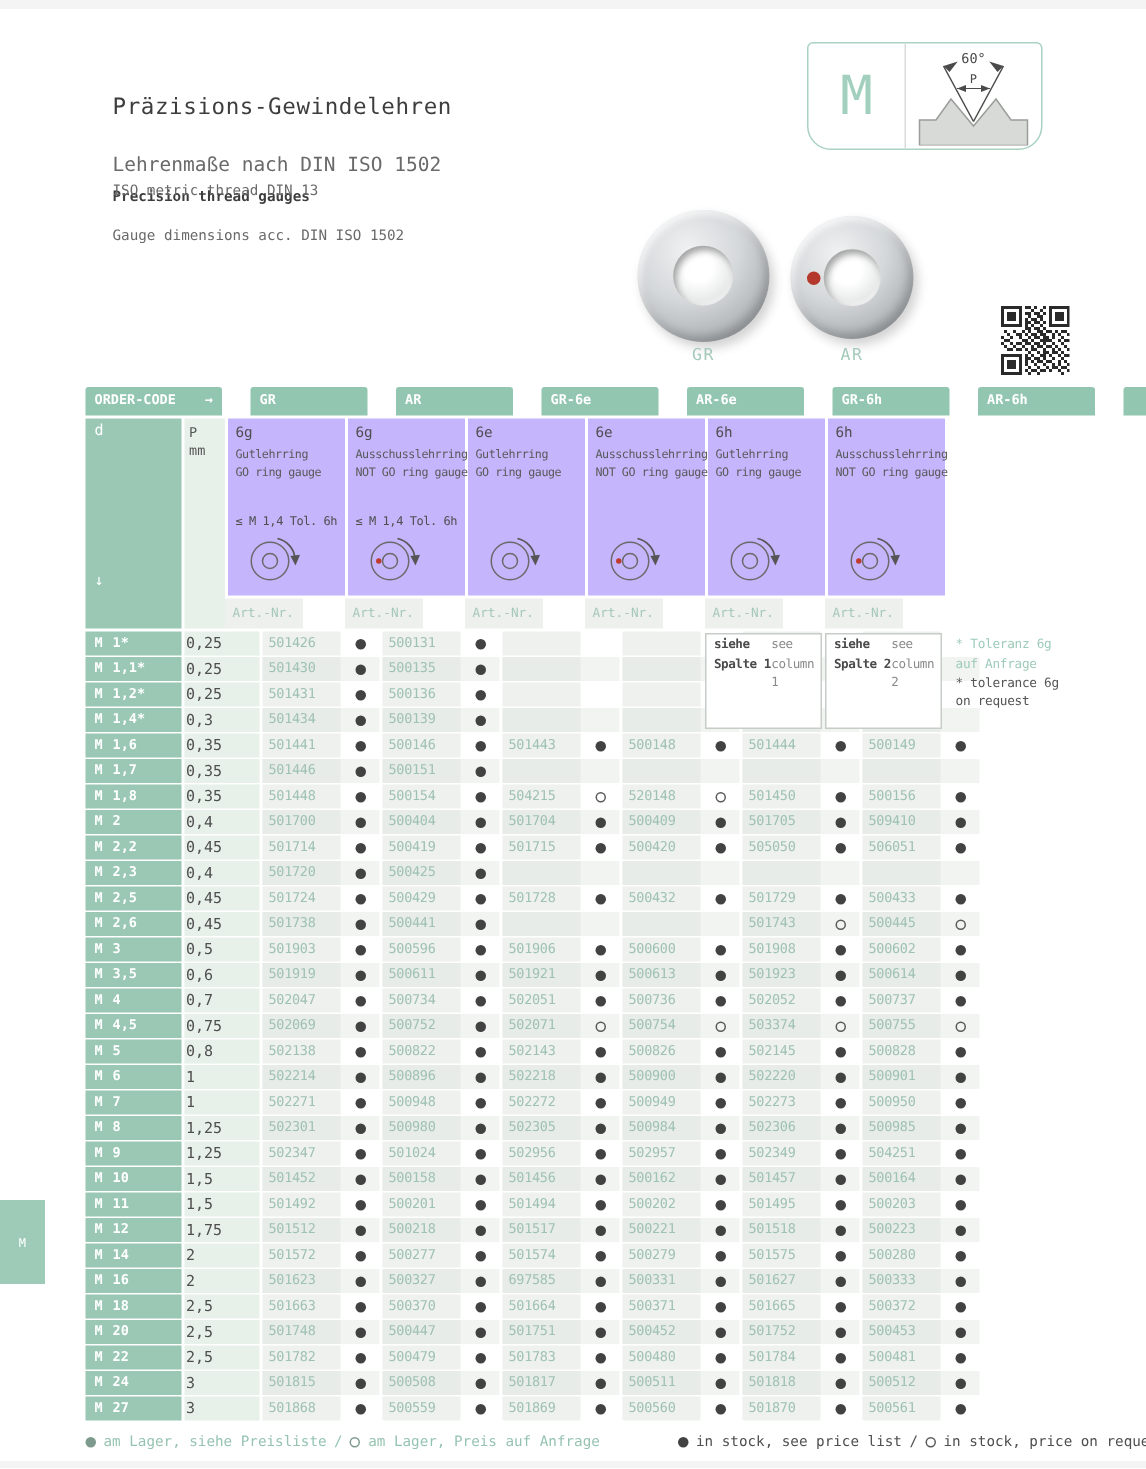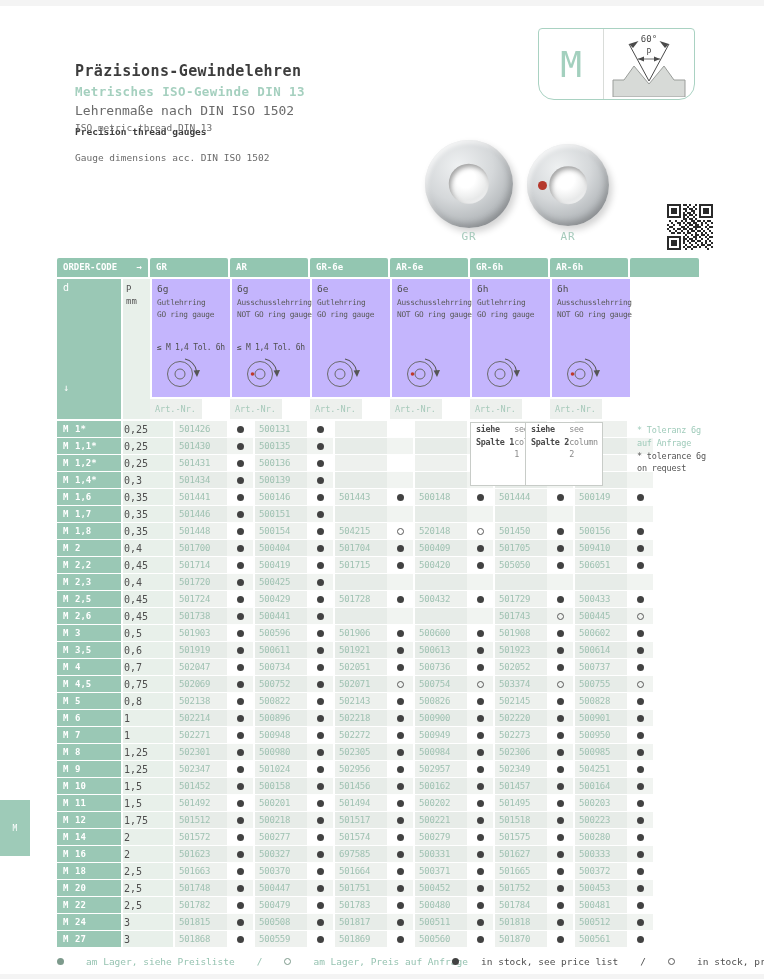--- a/index.html
+++ b/index.html
@@ -2,21 +2,21 @@
 <html><head>
 <meta charset="utf-8">
 <style>
   html,body{margin:0;padding:0;background:#fff}
   .page{position:relative;width:764px;height:979px;background:#fff;overflow:hidden;
         font-family:"DejaVu Sans Mono",monospace;color:#4a4a4a}
   .edge-top{position:absolute;left:0;top:0;width:764px;height:6px;background:#f4f4f4}
   .edge-bottom{position:absolute;left:0;top:974px;width:764px;height:5px;background:#f4f4f4}
 
   
-  .title{position:absolute;left:75px;top:62px;font-size:15px;font-weight:bold;color:#3d3d3d;letter-spacing:.4px}
+  .title{position:absolute;left:75px;top:62px;font-size:15px;font-weight:normal;color:#3d3d3d;letter-spacing:.4px}
   .subtitle{position:absolute;left:75px;top:84px;font-size:12.5px;font-weight:bold;color:#a5d0bf;letter-spacing:.4px}
   .subnote{position:absolute;left:75px;top:103px;font-size:13px;color:#6a6a6a}
   .en1{position:absolute;left:75px;top:126px;font-size:9.5px;font-weight:bold;color:#3d3d3d}
   .en2{position:absolute;left:75px;top:122px;font-size:9.5px;color:#6a6a6a}
   .en3{position:absolute;left:75px;top:152px;font-size:9.5px;color:#6a6a6a}
 
   
   .badge{position:absolute;left:538px;top:28px;width:157px;height:72px;border:1.5px solid #a9d2c2;
          border-radius:4px 4px 16px 16px;display:flex;background:#fff;box-sizing:border-box}
   .badge-m{width:64px;display:flex;align-items:center;justify-content:center;font-size:36px;color:#a3d0be;border-right:1px solid #d9dcd9}
@@ -39,21 +39,21 @@
   .qr{position:absolute;left:667px;top:204px;width:46px;height:46px}
 
   
   .sidetab{position:absolute;left:0;top:800px;width:30px;height:56px;background:#9ecbb8;color:#fff;
            font-size:8px;display:flex;align-items:center;justify-content:center}
 
   
   .table{position:absolute;left:57px;top:258px;width:645px;height:692px}
   .hbars{position:absolute;left:0;top:0;height:19px;display:flex}
   .hbar{background:#93c6b1;color:#fff;font-size:9px;font-weight:bold;height:19px;line-height:19px;
-        margin-right:2px;border-radius:2px 2px 0 0;padding:0 6px;box-sizing:border-box;white-space:nowrap;overflow:hidden}
+        margin-right:19px;border-radius:2px 2px 0 0;padding:0 6px;box-sizing:border-box;white-space:nowrap;overflow:hidden}
   .hbar0{width:91px;display:flex;justify-content:space-between}
   .hcol{width:78px}
   .hnote{width:69px;margin-right:0}
   .hbody{position:absolute;left:0;top:21px;display:flex;align-items:flex-start}
   .dpanel{width:64px;height:140px;background:#9ac8b5;margin-right:2px;position:relative}
   .dlabel{color:#fff;font-size:10px;padding:3px 0 0 6px}
   .darrow{position:absolute;bottom:26px;left:6px;color:#fff;font-size:10px}
   .ppanel{width:27px;height:140px;background:#e8f0ea;margin-right:2px;font-size:9px;color:#555;
           padding:4px 0 0 3px;box-sizing:border-box;line-height:1.35}
   .cpanel{width:78px;height:118px;background:#c4b5fd;margin-right:2px;box-sizing:border-box;
@@ -80,42 +80,41 @@
   .row.odd .cell{background:#f1f4f1}
   .row.odd .val{background:#e7ece8}
   .pt{width:7px;height:7px;border-radius:50%}
   .pt.f{background:#424242}
   .pt.o{border:1.3px solid #5a5a5a;box-sizing:border-box;background:transparent}
   .snote{position:absolute;width:78px;height:64px;background:#fff;border:1px solid #c8ccc8;box-sizing:border-box;
          display:flex;flex-direction:row;justify-content:center;padding-left:5px;line-height:1.5}
   .snote .sn1{font-size:8.4px;letter-spacing:-.3px;color:#4a4a4a;font-weight:bold}
   .snote .sn2{font-size:8.4px;letter-spacing:-.3px;color:#8a8a8a}
   .snote1{left:413px;top:164px}
-  .snote2{left:468px;top:164px}
+  .snote2{left:493px;top:164px}
 
   
   .side-note{position:absolute;left:637px;top:424px;width:78px;font-size:8.5px;line-height:1.5;letter-spacing:-.2px}
   .side-note .snd{color:#9fcbba;}
   .side-note .sne{color:#555}
-  .legend{position:absolute;top:956px;font-size:9.5px;display:flex;align-items:center;gap:22px;white-space:nowrap}
+  .legend{position:absolute;top:956px;font-size:9.5px;display:flex;align-items:center;gap:5px;white-space:nowrap}
   .legend-de{left:57px;color:#96c3b1}
   .legend-en{left:452px;color:#4f4f4f}
   .legend .pt{flex:none}
   .legend-de .pt.f{background:#7d9a8c}
   .legend-de .pt.o{border-color:#7d9a8c}
 </style>
 </head>
 <body>
 
 <div class="page">
   <div class="edge-top"></div>
   <div class="edge-bottom"></div>
 
   <div class="title">Präzisions-Gewindelehren</div>
-  <div class="subtitle">Metrisches ISO-Gewinde DIN 13</div>
   <div class="subnote">Lehrenmaße nach DIN ISO 1502</div>
   <div class="en1">Precision thread gauges</div>
   <div class="en2">ISO metric thread DIN 13</div>
   <div class="en3">Gauge dimensions acc. DIN ISO 1502</div>
 
   <div class="badge">
     <div class="badge-m">M</div>
     <div class="badge-dia">
       <svg width="90" height="66" viewBox="0 0 90 66">
         <text x="45" y="11" text-anchor="middle" font-size="9" fill="#4a4a4a">60°</text>

